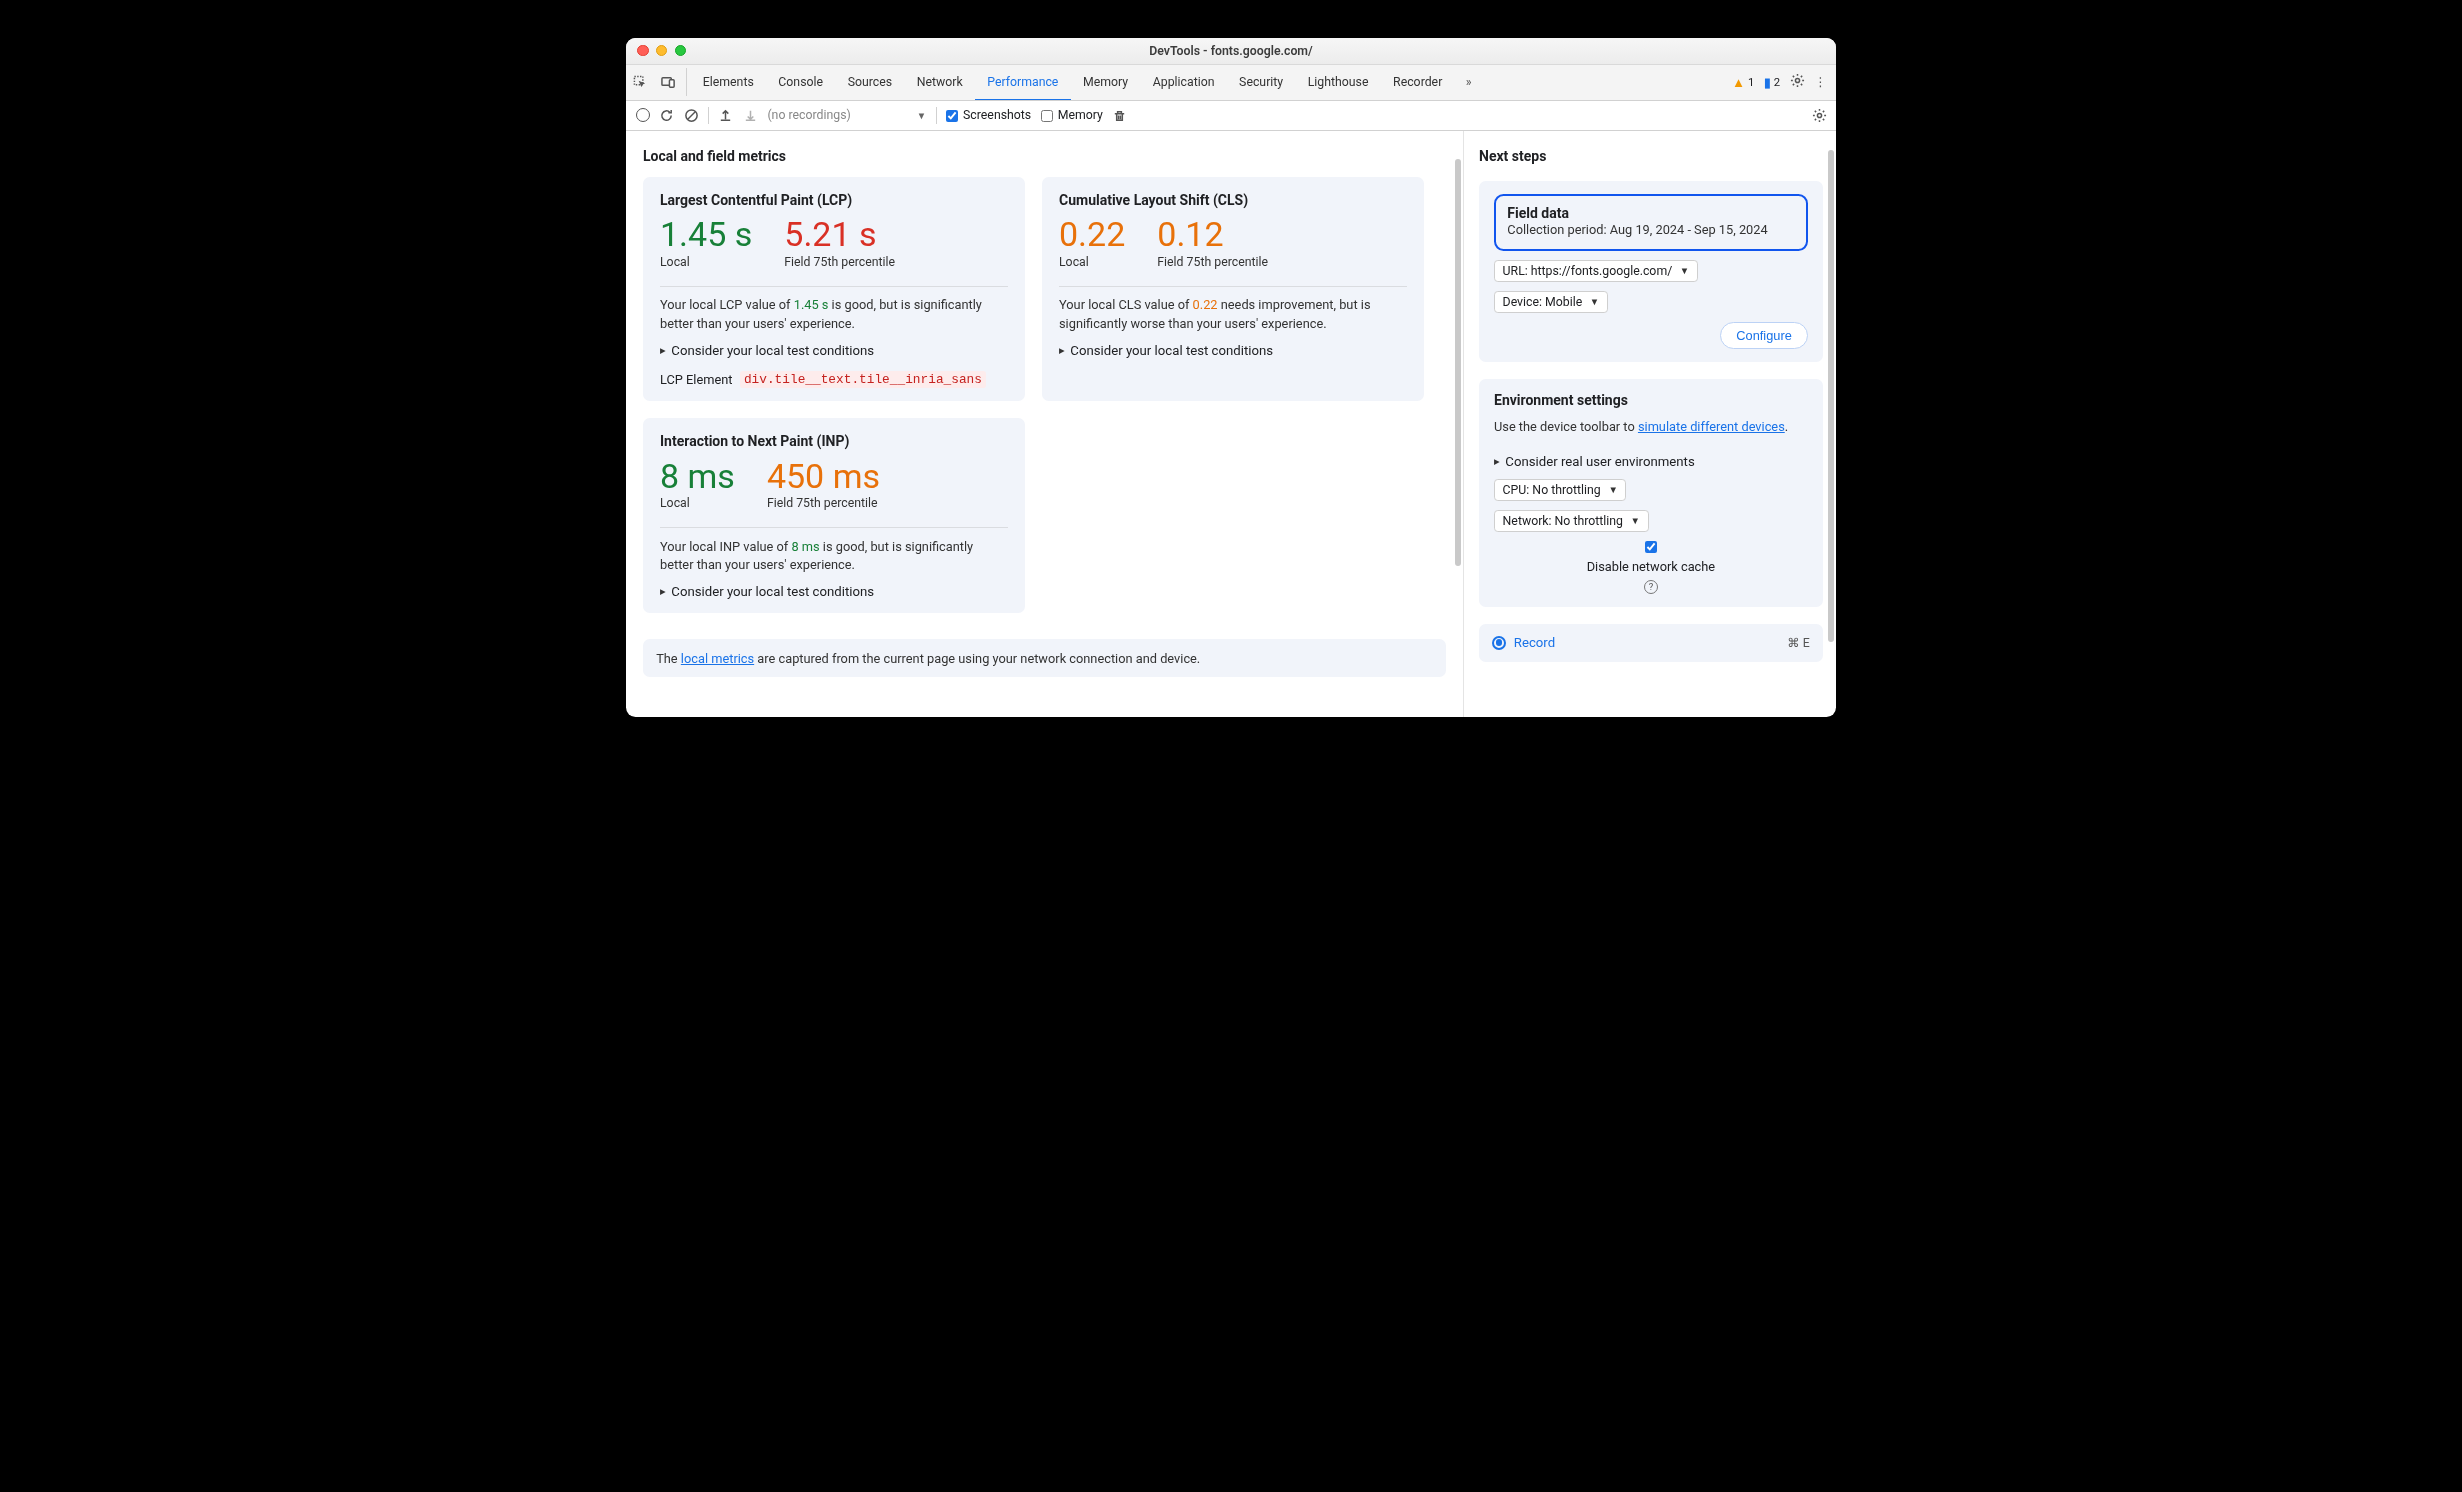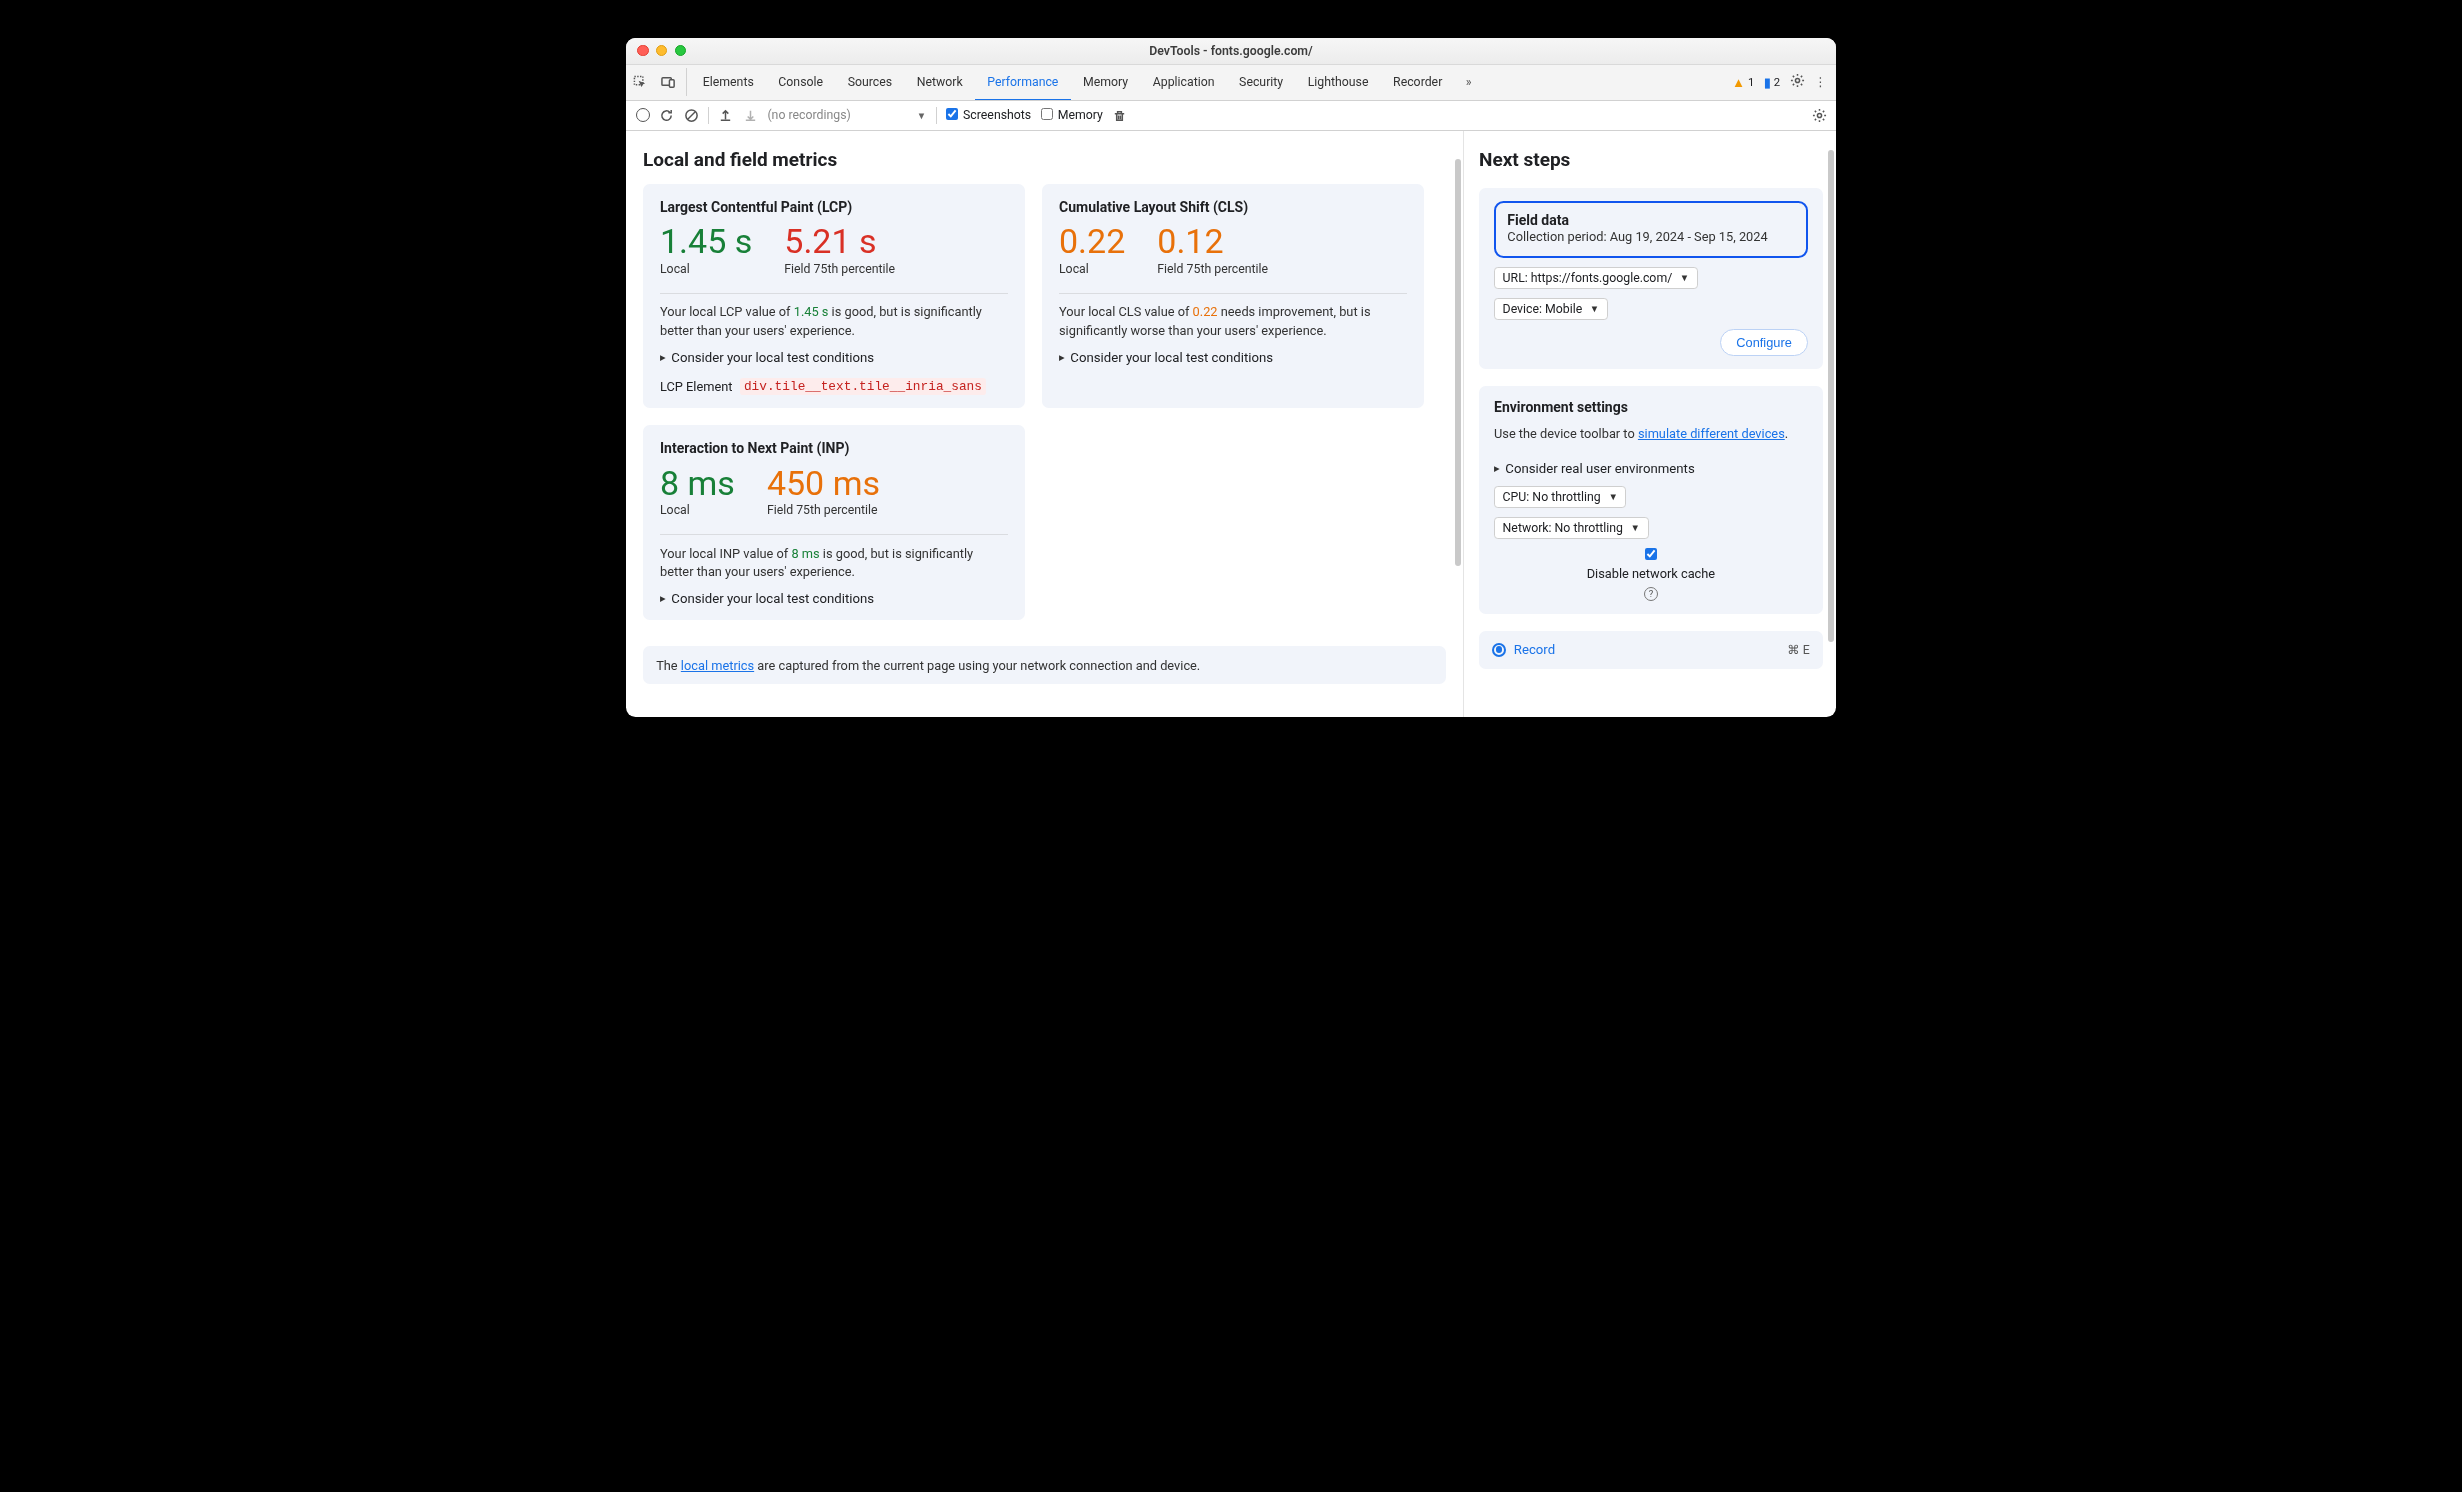--- a/index.html
+++ b/index.html
@@ -72,34 +72,34 @@
   .toolbar .ico { color:#555; cursor:pointer; display:flex; align-items:center; justify-content:center; }
   .toolbar .sep { width:0.9px; height:17px; background:#d1d1d1; }
   .record-circle {
     width:14px;height:14px;border-radius:50%;border:1.9px solid #555;display:inline-block;
   }
   .recordings-sel {
     color:#888; display:flex; align-items:center; gap:66px; cursor:pointer;
   }
   .recordings-sel .caret { color:#666; font-size:9.5px; }
   .cb { width:12.3px;height:12.3px; accent-color:#1a73e8; }
-  .toolbar label { display:flex; align-items:flex-start; gap:4.7px; }
+  .toolbar label { display:flex; align-items:flex-end; gap:4.7px; }
   .toolbar .right-gear { margin-left:auto; }
   
   .body {
     display:flex; min-height:586px;
   }
   .main {
     flex:1; padding:17px 17px 17px 17px; overflow:auto; position:relative;
   }
   .side {
     width:373px; border-left:0.9px solid #e4e4e4; padding:17px 13.2px 17px 15px;
     display:flex; flex-direction:column; gap:17px; position:relative;
   }
-  h2.section { font-size:19px; font-weight:700; margin-bottom:13.2px; }
+  h2.section { font-size:14px; font-weight:700; margin-bottom:13.2px; }
   
   .cards-row { display:flex; gap:17px; flex-wrap:wrap; }
   .card {
     background:#f1f4fa; border-radius:6.6px; padding:15px 17px 13.2px 17px;
     width:382px;
   }
   .card h3 { font-size:14px; font-weight:700; margin-bottom:9.5px;}
   .metric-pair { display:flex; gap:32px; margin-bottom:5.7px;}
   .metric-val { font-size:34px; font-weight:400; line-height:1;}
   .metric-val.green { color:#188038; }

